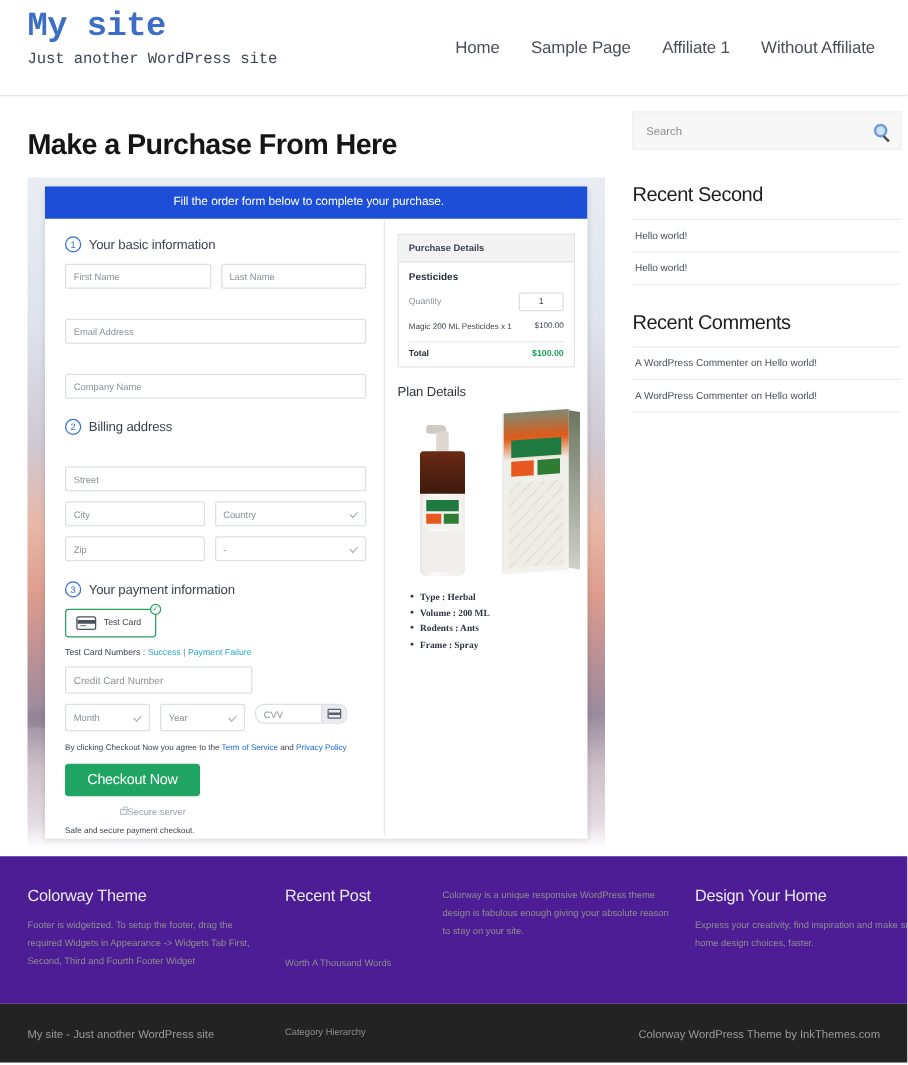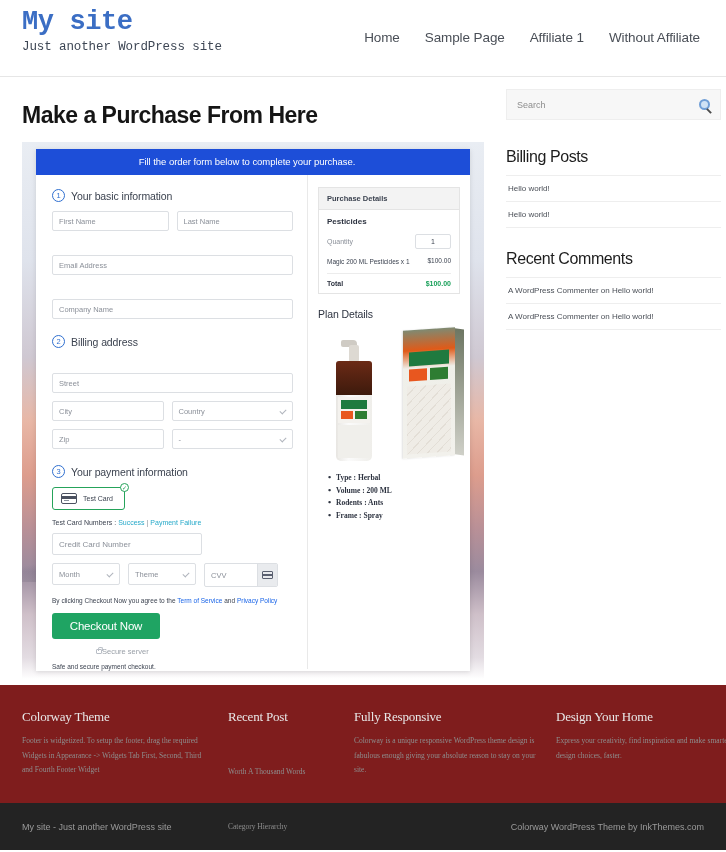--- a/index.html
+++ b/index.html
@@ -225,22 +225,22 @@
 
   .testcards { font-size: 7px; color: #3c4350; margin-bottom: 7px; }
   .testcards a { color: #26a9c9; text-decoration: none; }
   .testcards .sep { color: #8b9099; }
 
   .expiry-row { display: flex; gap: 8px; margin-bottom: 10px; }
   .expiry-row .fld { height: 22px; }
   .cvv-wrap {
     display: flex;
     border: 1px solid #dcdfe3;
-    border-radius: 2px;
-    height: 24px;
+    border-radius: 7px;
+    height: 16px;
     width: 74px;
     overflow: hidden;
     background: #fff;
     text-align: right;
   }
   .cvv-wrap .cvv-txt {
     flex: 1;
     font-size: 7.5px;
     color: #8b9099;
     display: flex; align-items: center;
@@ -492,24 +492,23 @@
     border-top: 1px solid #eeeeee;
     padding: 8px 0 8px 2px;
     font-size: 8px;
     color: #4a4f57;
   }
   .widget-list li:last-child { border-bottom: 1px solid #eeeeee; }
   .widget-list a { color: #4a4f57; text-decoration: none; }
 
   
   .site-footer {
-    background: #7f1d1d;
+    background: #4c1d95;
     padding: 24px 22px 20px 22px;
     height: 118px;
-    font-family: Liberation Serif, serif;
   }
   .footer-cols {
     display: flex;
     gap: 16px;
   }
   .fcol { flex: none; }
   .fcol.c1 { width: 190px; }
   .fcol.c2 { width: 110px; }
   .fcol.c3 { width: 186px; }
   .fcol.c4 { width: 200px; }
@@ -636,21 +635,21 @@
             <div class="field-row">
               <div class="fld" style="height:22px;width:150px;flex:none;font-size:8px;">Credit Card Number</div>
             </div>
 
             <div class="expiry-row">
               <div class="fld sel" style="width:68px;flex:none;">
                 <span>Month</span>
                 <span class="caret"></span>
               </div>
               <div class="fld sel" style="width:68px;flex:none;">
-                <span>Theme</span>
+                <span>Year</span>
                 <span class="caret"></span>
               </div>
               <div class="cvv-wrap">
                 <span class="cvv-txt">CVV</span>
                 <span class="cvv-icon">
                   <span class="mini-card"></span>
                 </span>
               </div>
             </div>
 
@@ -725,21 +724,21 @@
   </main>
 
   <aside class="sidebar-col">
 
     <div class="search-box">
       <span class="ph">Search</span>
       <span class="mag"></span>
     </div>
 
     <div class="widget">
-      <div class="widget-title">Billing Posts</div>
+      <div class="widget-title">Recent Second</div>
       <ul class="widget-list">
         <li><a href="#">Hello world!</a></li>
         <li><a href="#">Hello world!</a></li>
       </ul>
     </div>
 
     <div class="widget">
       <div class="widget-title">Recent Comments</div>
       <ul class="widget-list">
         <li><a href="#">A WordPress Commenter on Hello world!</a></li>
@@ -758,21 +757,20 @@
     </div>
     <div class="fcol c2">
       <h4>Recent Post</h4>
       <ul>
         <li>Worth A Thousand Words</li>
         <li>Category Hierarchy</li>
         <li>Elements</li>
       </ul>
     </div>
     <div class="fcol c3">
-      <h4>Fully Responsive</h4>
       <p>Colorway is a unique responsive WordPress theme design is fabulous enough giving your absolute reason to stay on your site.</p>
     </div>
     <div class="fcol c4">
       <h4>Design Your Home</h4>
       <p>Express your creativity, find inspiration and make smarter home design choices, faster.</p>
     </div>
   </div>
 </footer>
 
 <div class="footer-bottom">

